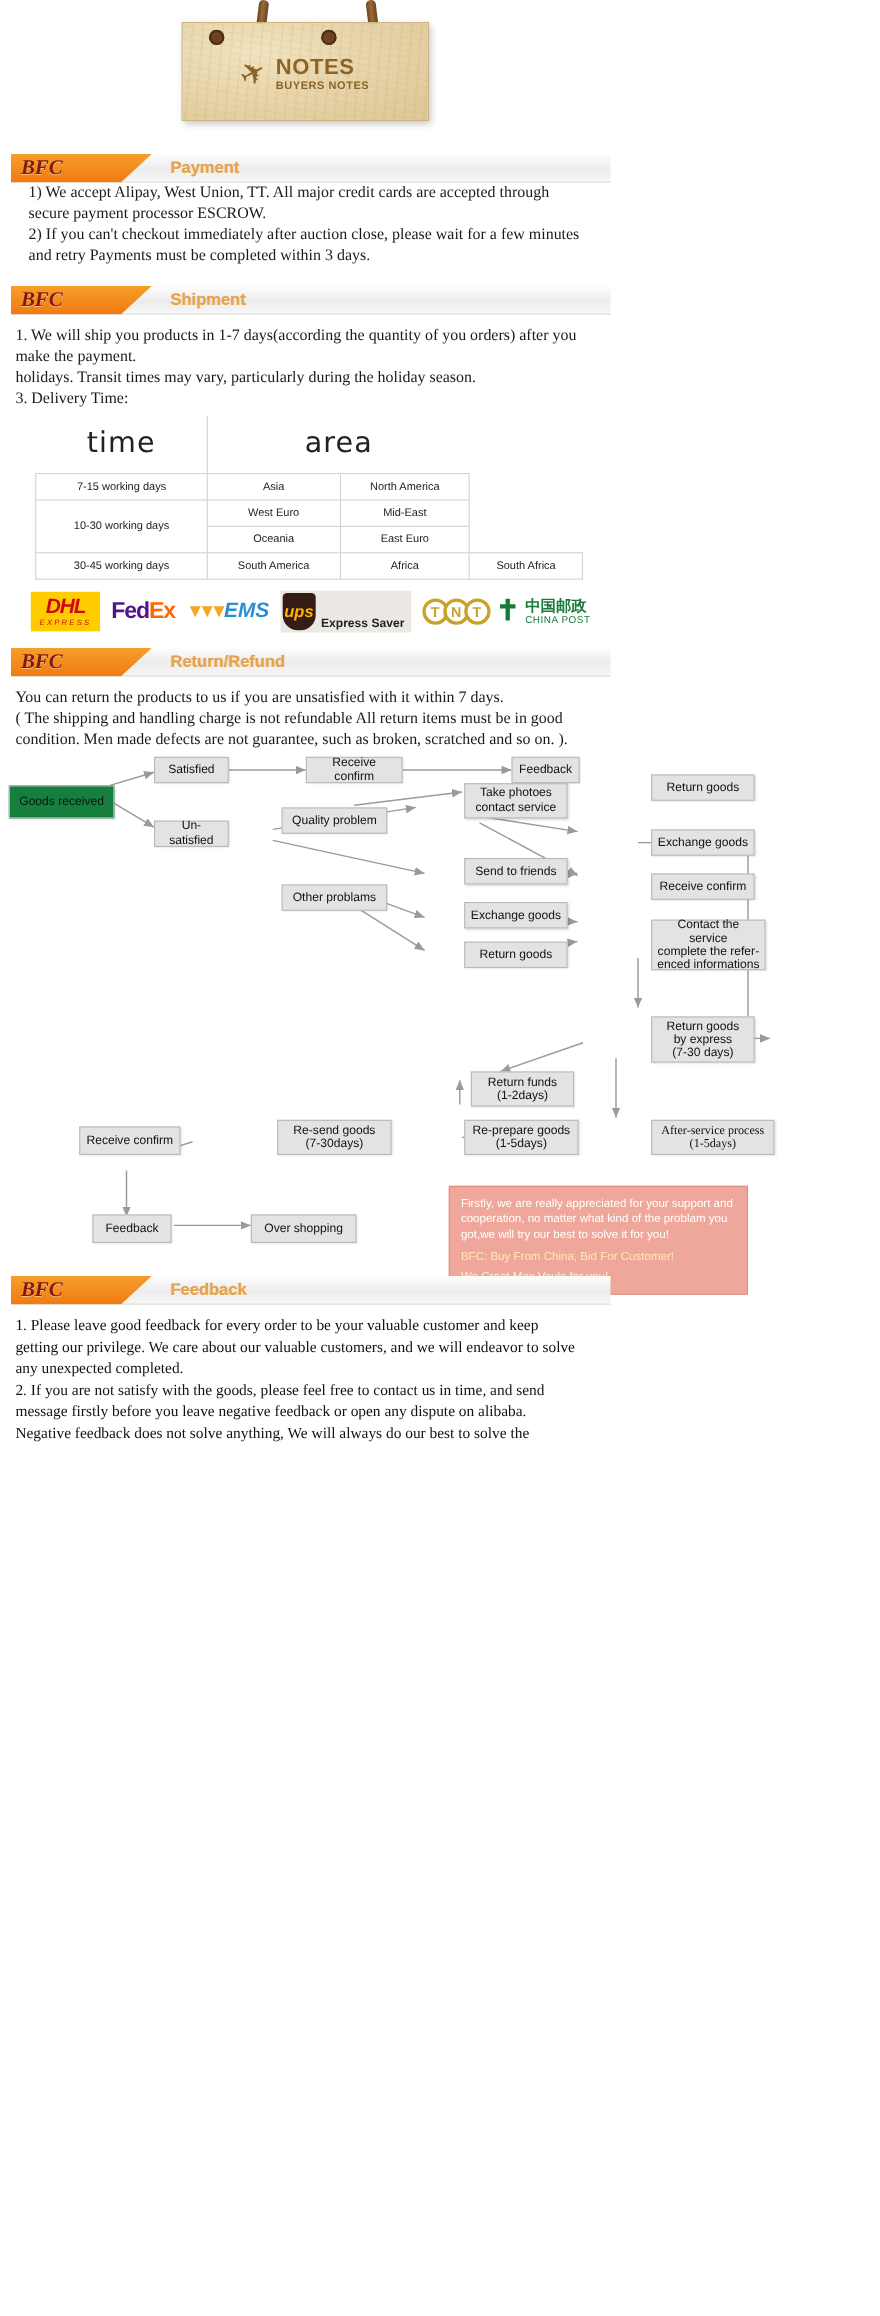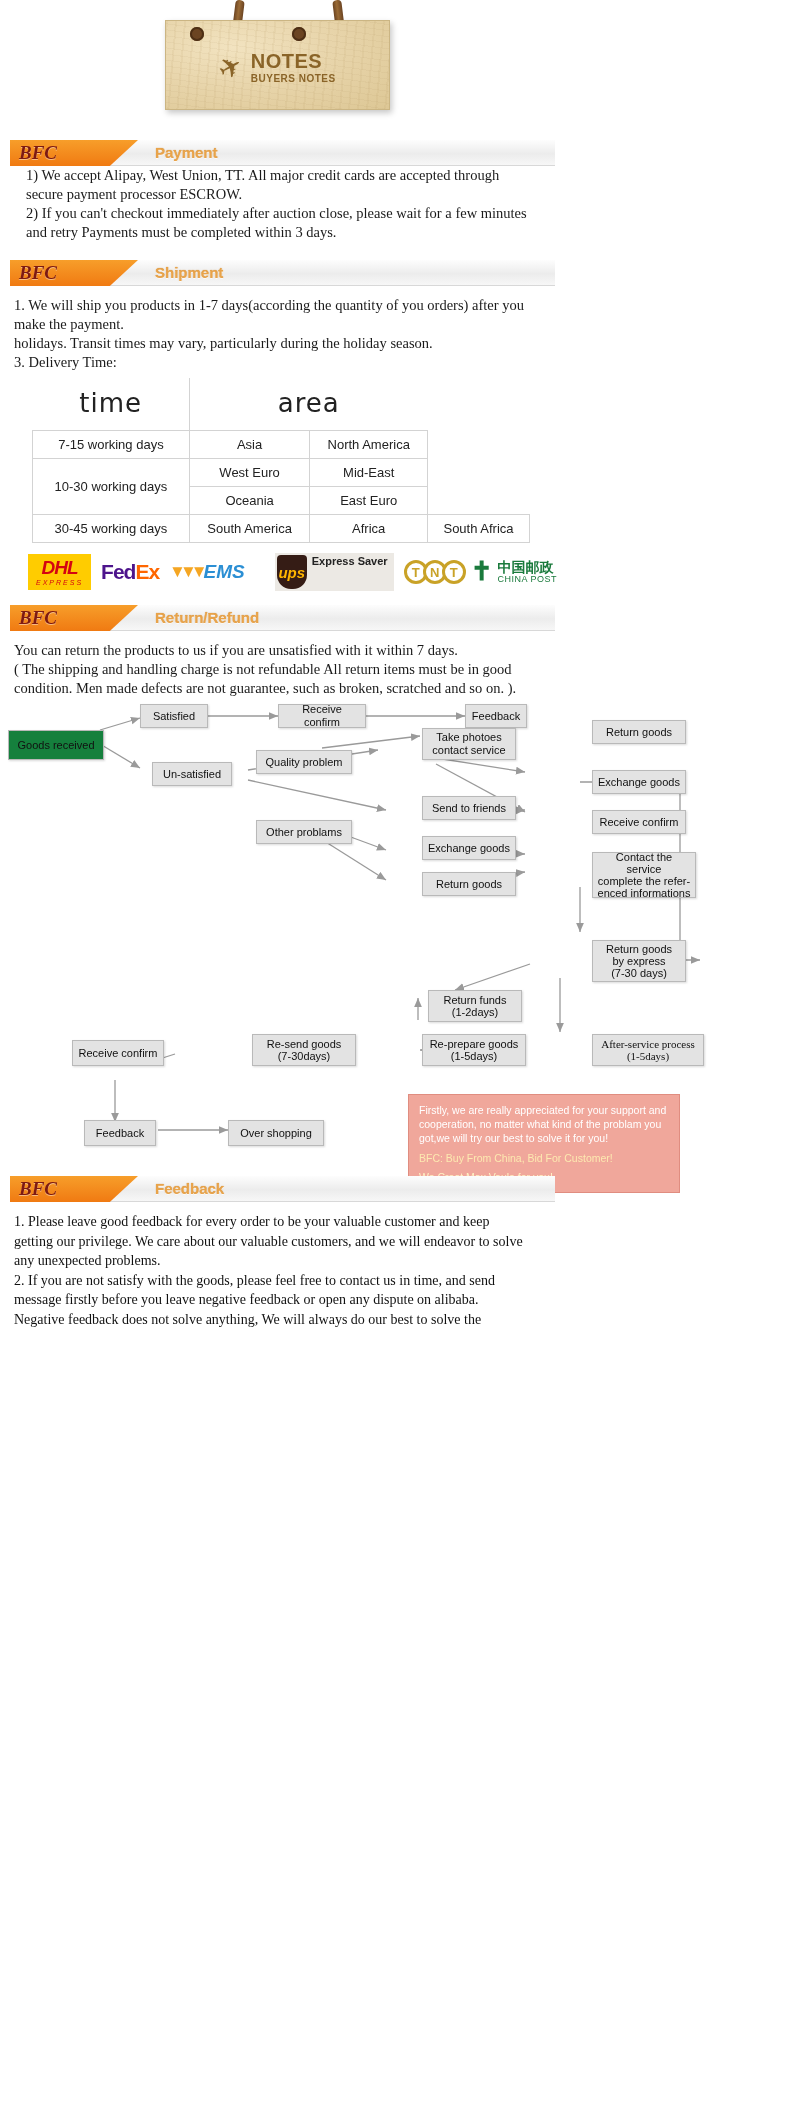--- a/index.html
+++ b/index.html
@@ -84,37 +84,37 @@
   .wu .wu-txt b { font-family:"Liberation Sans", sans-serif; font-size:9px; color:#ffd400; letter-spacing:1px; }
   .wu .wu-bar { width:7px; height:20px; background:#fff; border-left:2px solid #000; border-right:2px solid #000; }
   .contactless { display:flex; align-items:center; color:#8f8f8f; font-size:22px; letter-spacing:-4px; }
   .contactless .ring { width:16px; height:16px; border:2px solid #8f8f8f; border-radius:50%; margin-left:6px; }
 
   h2.bank { font-size:21px; font-weight:bold; margin:4px 0 8px 12px; }
 
   
   .dt { border-collapse:collapse; margin:6px 0 0 18px; width:498px;
         font-family:"Liberation Sans", sans-serif; }
-  .dt td { border:1px solid #d3d3d3; padding:6px 4px; text-align:center; font-size:13px; color:#222; }
+  .dt td { border:1px solid #d3d3d3; padding:6px 4px; text-align:center; font-size:10px; color:#222; }
   .dt .head td { border:none; border-bottom:1px solid #d3d3d3; font-size:26px; padding:10px 0 12px; }
   .dt .head td.sep { border-left:1px solid #d3d3d3; }
   .hand { font-family:"DejaVu Sans", sans-serif; font-weight:normal; letter-spacing:1px; }
   .dt td.blank { border-top:none; border-right:none; border-bottom:none; }
 
   
   .carriers { display:flex; align-items:center; gap:10px; padding:10px 0 6px 14px; }
   .dhl { background:#ffcc00; padding:4px 8px; text-align:center; line-height:1; }
   .dhl b { font-family:"Liberation Sans", sans-serif; font-style:italic; font-weight:bold; font-size:19px; color:#d40511; letter-spacing:-1px; }
   .dhl small { display:block; font-family:"Liberation Sans", sans-serif; font-style:italic; font-size:7px; color:#d40511; letter-spacing:2px; margin-top:2px;}
   .fedex { font-family:"Liberation Sans", sans-serif; font-weight:bold; font-size:21px; letter-spacing:-1px; }
   .fedex .fed { color:#4d148c; } .fedex .ex { color:#ff6600; }
   .ems { display:flex; align-items:center; gap:2px; }
   .ems .chev { color:#f5a623; font-size:17px; letter-spacing:-6px; }
   .ems b { font-family:"Liberation Sans", sans-serif; font-style:italic; font-weight:bold; font-size:19px; color:#2b8fd4; }
-  .ups-wrap { display:flex; align-items:flex-start; background:#ece9e4; padding:2px 6px 2px 2px; gap:5px;margin-left:20px; }
+  .ups-wrap { display:flex; align-items:flex-end; background:#ece9e4; padding:2px 6px 2px 2px; gap:5px; }
   .ups-shield { width:30px; height:34px; background:#351c15; border-radius:4px 4px 14px 14px;
                 color:#ffb500; font-family:"Liberation Sans", sans-serif; font-weight:bold; font-size:15px;
                 display:flex; align-items:center; justify-content:center; font-style:italic; }
   .ups-wrap span { font-family:"Liberation Sans", sans-serif; font-weight:bold; font-size:11px; color:#222; }
   .tnt { display:flex; gap:-4px; }
   .tnt i { width:24px; height:24px; border:3px solid #c9a227; border-radius:50%;
            color:#c9a227; font-family:"Liberation Sans", sans-serif; font-weight:bold; font-size:13px;
            display:flex; align-items:center; justify-content:center; margin-right:-5px; background:#fff; font-style:normal;}
   .chinapost { display:flex; align-items:center; gap:5px; }
   .cp-mark { font-size:26px; color:#1a7a3c; font-weight:bold; line-height:1; }
@@ -308,21 +308,21 @@
       <path d="M115,378 L115,420" marker-end="url(#ah)"></path>
       <path d="M158,428 L228,428" marker-end="url(#ah)"></path>
       <path d="M418,318 L418,296"></path>
     </g>
   </svg>
 
   <div class="node dark" style="left:8px; top:28px; width:96px; height:30px;">Goods received</div>
   <div class="node" style="left:140px; top:2px; width:68px; height:24px;">Satisfied</div>
   <div class="node" style="left:278px; top:2px; width:88px; height:24px;">Receive confirm</div>
   <div class="node" style="left:465px; top:2px; width:62px; height:24px;">Feedback</div>
-  <div class="node" style="left:152px; top:60px; width:80px; height:24px;">Un-satisfied</div>
+  <div class="node" style="left:140px; top:60px; width:68px; height:24px;">Un-satisfied</div>
   <div class="node" style="left:256px; top:48px; width:96px; height:24px;">Quality problem</div>
   <div class="node" style="left:256px; top:118px; width:96px; height:24px;">Other problams</div>
   <div class="node" style="left:422px; top:26px; width:94px; height:32px;">Take photoes
 contact service</div>
   <div class="node" style="left:422px; top:94px; width:94px; height:24px;">Send to friends</div>
   <div class="node" style="left:422px; top:134px; width:94px; height:24px;">Exchange goods</div>
   <div class="node" style="left:422px; top:170px; width:94px; height:24px;">Return goods</div>
   <div class="node" style="left:592px; top:18px; width:94px; height:24px;">Return goods</div>
   <div class="node" style="left:592px; top:68px; width:94px; height:24px;">Exchange goods</div>
   <div class="node" style="left:592px; top:108px; width:94px; height:24px;">Receive confirm</div>
@@ -355,18 +355,18 @@
   <div class="bfc-badge">
     <span>BFC</span>
   </div>
   <div class="bfc-label">Feedback</div>
 </div>
 
 <div class="sec">
   <div class="fb-text" style="margin-top:10px;">
     <div>1. Please leave good feedback for every order to be your valuable customer and keep</div>
     <div>getting our privilege. We care about our valuable customers, and we will endeavor to solve</div>
-    <div>any unexpected problems.</div>
+    <div>any unexpected completed.</div>
     <div>2. If you are not satisfy with the goods, please feel free to contact us in time, and send</div>
     <div>message firstly before you leave negative feedback or open any dispute on alibaba.</div>
     <div>Negative feedback does not solve anything, We will always do our best to solve the</div>
   </div>
 </div>
 
 </body></html>

